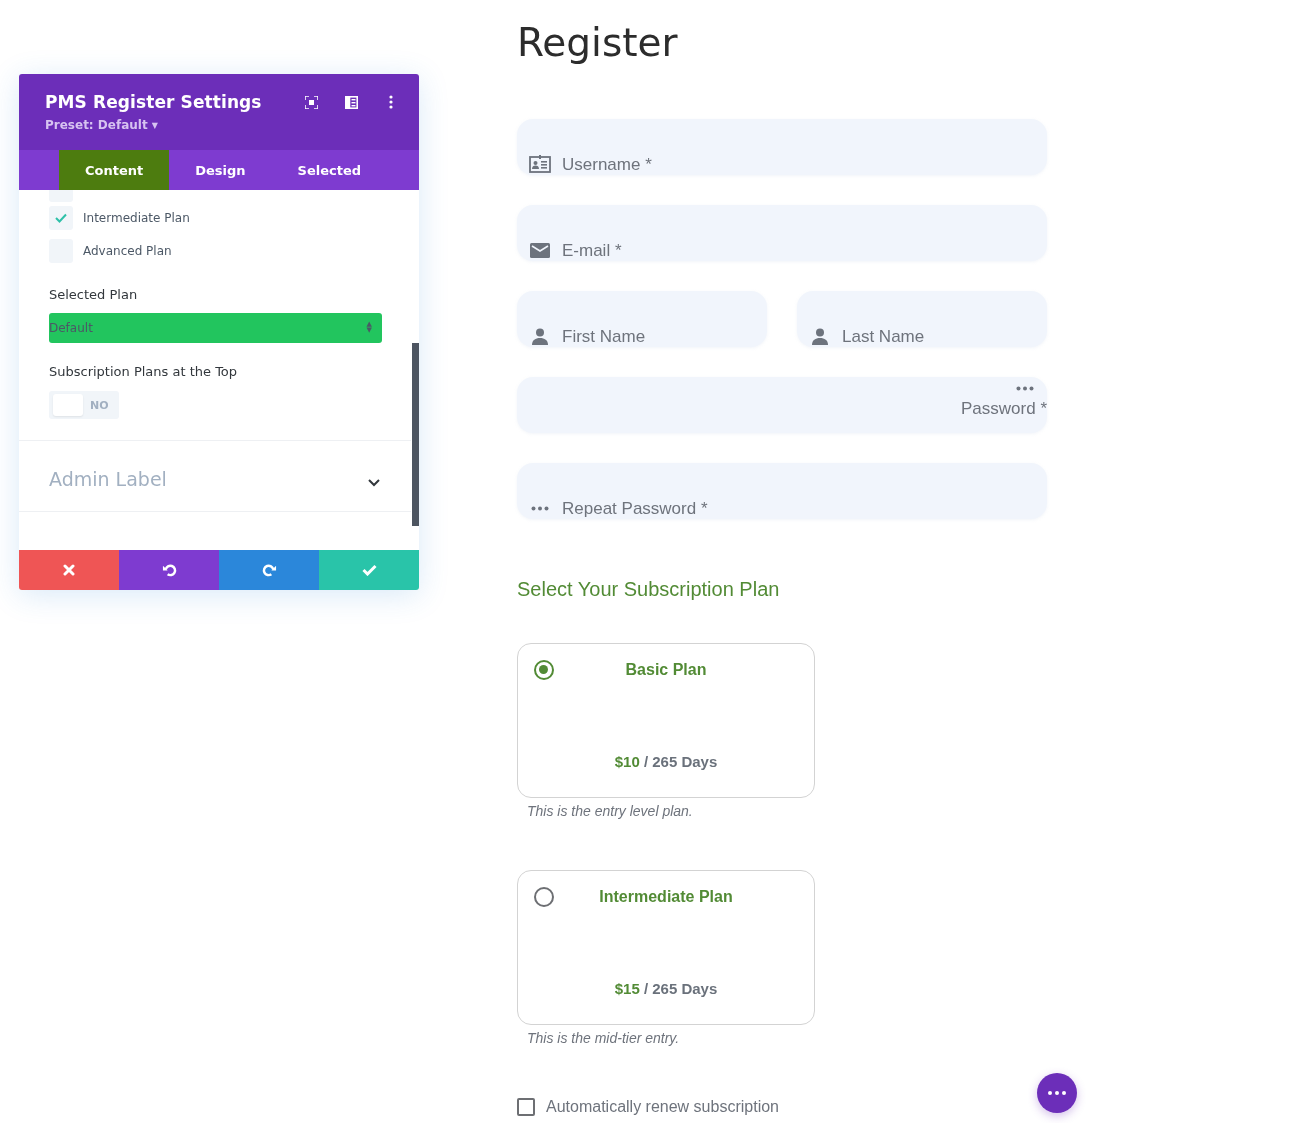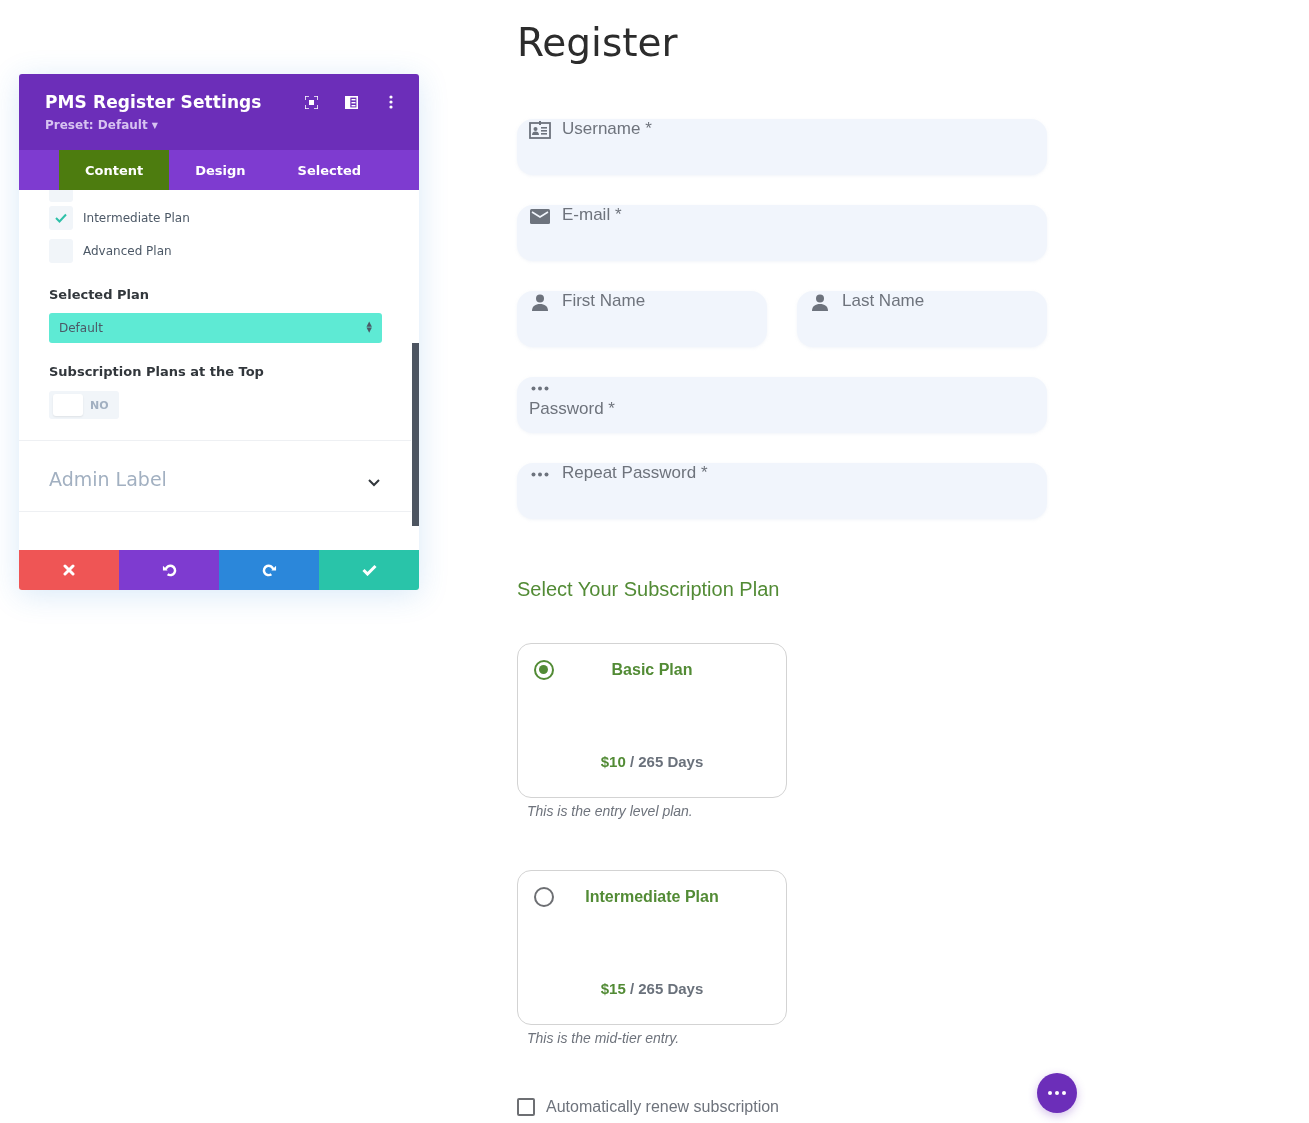--- a/index.html
+++ b/index.html
@@ -23,24 +23,24 @@
   .hicon { width: 16px; height: 16px; display: flex; align-items: center; justify-content: center; cursor: pointer; }
 
   .tabs { display: flex; height: 40px; background: #7e3bd0; }
   .tab { color: #fff; font-size: 13px; font-weight: bold; display: flex; align-items: center; padding: 0 26px; height: 40px; cursor: pointer; }
   .tab.active { background: #4d7c0f; margin-left: 40px; }
 
   .panel-body { position: relative; height: 360px; overflow: hidden; }
   .cb-row { position: absolute; left: 30px; display: flex; align-items: center; gap: 10px; font-size: 12px; color: #4c5866; }
   .cb-box { width: 24px; height: 24px; background: #f1f5f9; border-radius: 3px; display: flex; align-items: center; justify-content: center; }
 
-  .field-label { position: absolute; left: 30px; font-size: 13px; color: #32373c; font-weight: bold; }
+  .field-label { position: absolute; left: 30px; font-size: 13px; color: #32373c; }
   .select {
-    position: absolute; left: 30px; top: 123px; width: 333px; height: 30px; background: #5eead4;
-    border-radius: 3px; font-size: 12px; color: #4c5866; display: flex; align-items: center; padding-left: 10px;
+    position: absolute; left: 30px; top: 123px; width: 333px; height: 30px; background: #22c55e;
+    border-radius: 3px; font-size: 12px; color: #4c5866; display: flex; align-items: center; 
   }
   .select-arrows { position: absolute; right: 10px; top: 8px; display: flex; flex-direction: column; align-items: center; line-height: 6px; font-size: 7px; color: #4c5866; }
 
   .toggle { position: absolute; left: 30px; top: 201px; width: 70px; height: 28px; background: #f1f5f9; border-radius: 3px; display: flex; align-items: center; }
   .toggle-knob { width: 30px; height: 22px; background: #fff; border-radius: 3px; margin-left: 4px; box-shadow: 0 1px 2px rgba(0,0,0,0.08); }
   .toggle-text { font-size: 11px; font-weight: bold; color: #a2b0c1; margin-left: 7px; }
 
   .divider { position: absolute; left: 0; right: 8px; height: 1px; background: #eef0f3; }
   .admin-label { position: absolute; left: 30px; top: 278px; font-size: 19px; color: #a2b0c1; }
   .admin-chevron { position: absolute; left: 348px; top: 284px; width: 14px; height: 14px; }
@@ -55,36 +55,36 @@
   .fbtn { flex: 1; display: flex; align-items: center; justify-content: center; cursor: pointer; }
   .fbtn.close { background: #ef5555; }
   .fbtn.undo { background: #7e3bd0; }
   .fbtn.redo { background: #2b87da; }
   .fbtn.save { background: #29c4a9; }
 
   
   .page-title { position: absolute; left: 517px; top: 20px; font-size: 39px; color: #2c2c2c; font-family: "DejaVu Sans", sans-serif; }
   .input {
     position: absolute; background: #f1f5fc; border-radius: 16px;
-    display: flex; align-items: flex-start; padding-left: 12px; font-family: "Liberation Sans", sans-serif;
+    display: flex; align-items: flex-end; padding-left: 12px; font-family: "Liberation Sans", sans-serif;
     font-size: 17px; color: #6e737c; cursor: text;
     box-shadow: 0 1px 3px rgba(200, 210, 230, 0.25);
   }
   .input .ico { width: 22px; height: 22px; display: flex; align-items: center; justify-content: center; margin-right: 11px; }
   .in-user { left: 517px; top: 119px; width: 530px; height: 56px; }
   .in-email { left: 517px; top: 205px; width: 530px; height: 56px; }
   .in-first { left: 517px; top: 291px; width: 250px; height: 56px; }
   .in-last { left: 797px; top: 291px; width: 250px; height: 56px; }
   .in-pass { left: 517px; top: 377px; width: 530px; height: 56px; flex-direction: column; }
   .in-pass2 { left: 517px; top: 463px; width: 530px; height: 56px; }
 
   .plans-heading { position: absolute; left: 517px; top: 578px; font-family: "Liberation Sans", sans-serif; font-size: 20px; color: #528b35; }
 
   .plan-card {
-    position: absolute; left: 517px; width: 270px; height: 155px; border: 1px solid #d3d3d3; border-radius: 14px; background: #fff; cursor: pointer;
+    position: absolute; left: 517px; width: 298px; height: 155px; border: 1px solid #d3d3d3; border-radius: 14px; background: #fff; cursor: pointer;
     font-family: "Liberation Sans", sans-serif;
   }
   .plan-radio { position: absolute; left: 16px; top: 16px; width: 20px; height: 20px; border-radius: 50%; border: 2px solid #6d6f73; }
   .plan-radio.checked { border-color: #528b35; border-width: 2.5px; }
   .plan-radio.checked::after { content: ""; position: absolute; left: 3px; top: 3px; width: 9px; height: 9px; border-radius: 50%; background: #528b35; }
   .plan-name { position: absolute; left: 0; right: 0; top: 17px; text-align: center; font-size: 16px; font-weight: bold; color: #528b35; }
   .plan-price { position: absolute; left: 0; right: 0; top: 109px; text-align: center; font-size: 15px; font-weight: bold; color: #6a717b; }
   .plan-price .amt { color: #528b35; }
   .plan-desc { position: absolute; left: 527px; font-family: "Liberation Sans", sans-serif; font-style: italic; font-size: 14px; color: #6e737c; }
 

